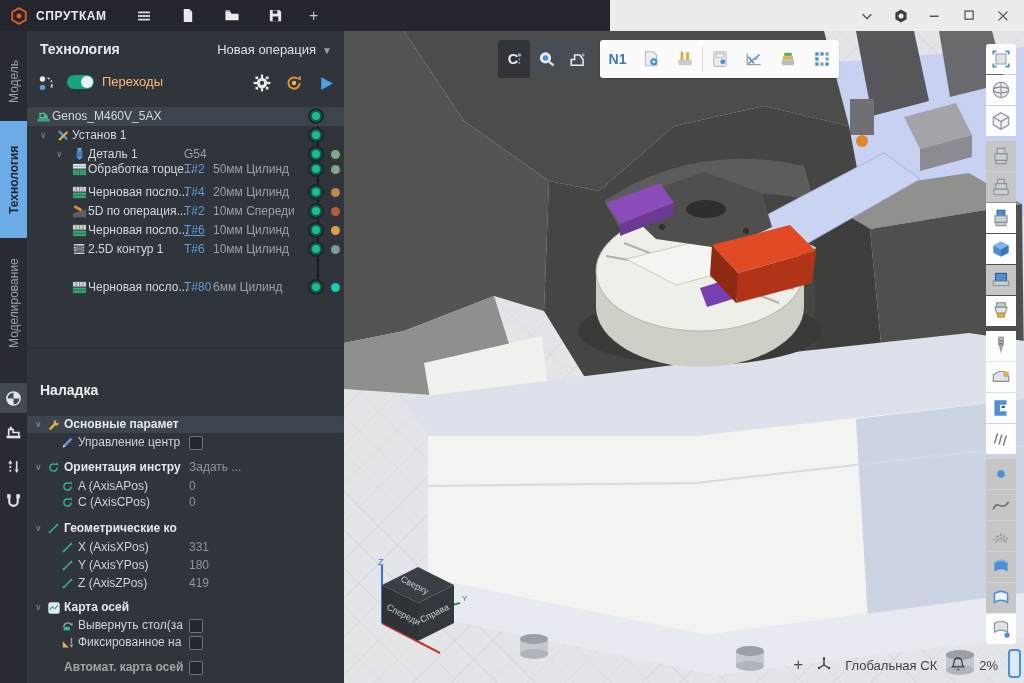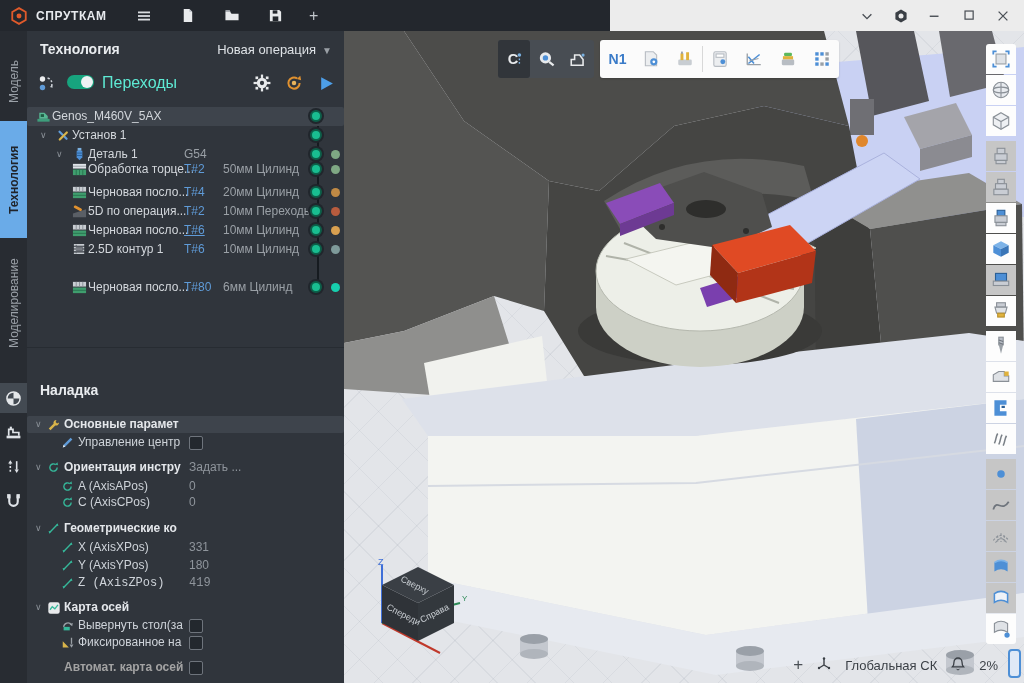--- a/index.html
+++ b/index.html
@@ -27,34 +27,34 @@
   .strip-ic{position:absolute;left:0;width:27px;height:30px;display:flex;align-items:center;justify-content:center;cursor:pointer;}
   .strip-ic.sel{background:#434a52;}
   
   #left-panel{left:27px;top:31px;width:317px;height:652px;background:#30353c;border-right:1px solid #1d2126;}
   .lp-title{position:absolute;left:13px;top:10px;font-size:14px;font-weight:bold;color:#e9ecef;}
   .lp-newop{position:absolute;right:12px;top:11px;font-size:13px;color:#dde1e5;cursor:pointer;}
   .lp-newop .car{color:#9aa0a6;font-size:10px;margin-left:6px;}
   .lp-toolbar{position:absolute;left:0;top:36px;width:317px;height:32px;}
   .toggle{position:absolute;left:40px;top:8px;width:27px;height:14px;border-radius:7px;background:#17a47e;cursor:pointer;}
   .toggle .knob{position:absolute;right:1px;top:1px;width:12px;height:12px;border-radius:50%;background:#eef1f3;}
-  .toggle-lbl{position:absolute;left:75px;top:7px;font-size:16px;color:#5eead4;}
+  .toggle-lbl{position:absolute;left:75px;top:7px;font-size:13px;color:#fdba74;}
   .lp-tb-ic{position:absolute;top:5px;width:22px;height:22px;display:flex;align-items:center;justify-content:center;cursor:pointer;}
   
   #tree{position:absolute;left:0;top:72px;width:281px;height:200px;}
   #tree-line{position:absolute;left:290px;top:12px;width:2px;height:176px;background:#161b20;}
   .trow{position:absolute;left:0;width:317px;height:19px;font-size:12px;color:#d3d7dc;cursor:pointer;}
   .trow.sel{background:#3e444c;border-radius:2px;}
   .trow span{position:absolute;top:2px;white-space:nowrap;}
   .t-chev{color:#8a9097;font-size:9px;top:4px !important;}
   .t-ic{top:2px;}
   .t-t{left:157px;color:#5f9bd8;}
   .t-t.gray{color:#9aa0a6;}
   .t-t.und{text-decoration:underline;}
-  .t-tool{left:186px;width:94px;overflow:hidden;color:#98858a;color:#9aa0a6;margin-left:10px;}
+  .t-tool{left:186px;width:94px;overflow:hidden;color:#98858a;color:#9aa0a6;}
   .t-circle{left:283px;top:3px !important;width:8px;height:8px;border-radius:50%;
       background:#19bd90;border:2px solid #0d5f49;box-shadow:0 0 0 2px #20262c;}
   .t-dot{left:304px;top:5px !important;width:9px;height:9px;border-radius:50%;}
   
   #setup-sep{position:absolute;left:0;top:316px;width:317px;height:1px;background:#272c32;}
   .setup-title{position:absolute;left:13px;top:351px;font-size:14px;font-weight:bold;color:#e9ecef;}
   .srow{position:absolute;left:0;width:317px;height:17px;font-size:12px;color:#ced3d9;cursor:pointer;}
   .srow.hl{background:#3e444c;border-radius:2px;}
   .srow span{position:absolute;top:1px;white-space:nowrap;}
   .s-chev{left:8px;color:#8a9097;font-size:9px;top:3px !important;}
@@ -311,21 +311,21 @@
         <span class="t-circle"></span>
         <span class="t-dot" style="background:#c08a45"></span>
       </div>
       <div class="trow" style="top: 99px;">
         <span class="t-ic" style="left:45px"><svg width="15" height="15" viewBox="0 0 16 16">
             <path d="M1 10l14-4.5V14H1z" fill="#5a5f66"></path>
             <rect x="1.5" y="3" width="9.5" height="2.8" rx="1.4" transform="rotate(28 6 4.5)" fill="#e0912f"></rect>
           </svg></span>
         <span style="left:61px">5D по операция...</span>
         <span class="t-t">T#2</span>
-        <span class="t-tool">10мм Переходы</span>
+        <span class="t-tool">10мм Спереди</span>
         <span class="t-circle"></span>
         <span class="t-dot" style="background:#b85c3e"></span>
       </div>
       <div class="trow" style="top: 118px;">
         <span class="t-ic" style="left:45px"><svg width="15" height="15" viewBox="0 0 16 16">
             <rect x="1" y="2" width="14" height="5" fill="#c8cdd2"></rect>
             <path d="M4.5 2v5M8 2v5M11.5 2v5" stroke="#8a9097"></path>
             <rect x="1" y="8" width="14" height="6" fill="#3f9e6e"></rect>
             <path d="M1 11h14" stroke="#2a7450"></path>
           </svg></span>
@@ -423,21 +423,21 @@
       </div>
       <div class="srow" style="top: 526px;">
         <span class="s-ic"><svg width="13" height="13" viewBox="0 0 16 16">
             <path d="M3.5 12.5L12.5 3.5" stroke="#35b89a" stroke-width="1.7"></path>
             <polygon points="13.2,1.4 14,5 10.6,4.2" fill="#35b89a"></polygon>
             <polygon points="2.8,14.6 2,11 5.4,11.8" fill="#35b89a"></polygon>
           </svg></span>
         <span class="s-lbl">Y (AxisYPos)</span>
         <span class="s-val">180</span>
       </div>
-      <div class="srow" style="top: 544px; font-family: Liberation Mono, monospace;">
+      <div class="srow" style="top: 544px;">
         <span class="s-ic"><svg width="13" height="13" viewBox="0 0 16 16">
             <path d="M3.5 12.5L12.5 3.5" stroke="#35b89a" stroke-width="1.7"></path>
             <polygon points="13.2,1.4 14,5 10.6,4.2" fill="#35b89a"></polygon>
             <polygon points="2.8,14.6 2,11 5.4,11.8" fill="#35b89a"></polygon>
           </svg></span>
         <span class="s-lbl">Z (AxisZPos)</span>
         <span class="s-val">419</span>
       </div>
       <div class="srow" style="top: 568px;">
         <span class="s-chev">∨</span>

